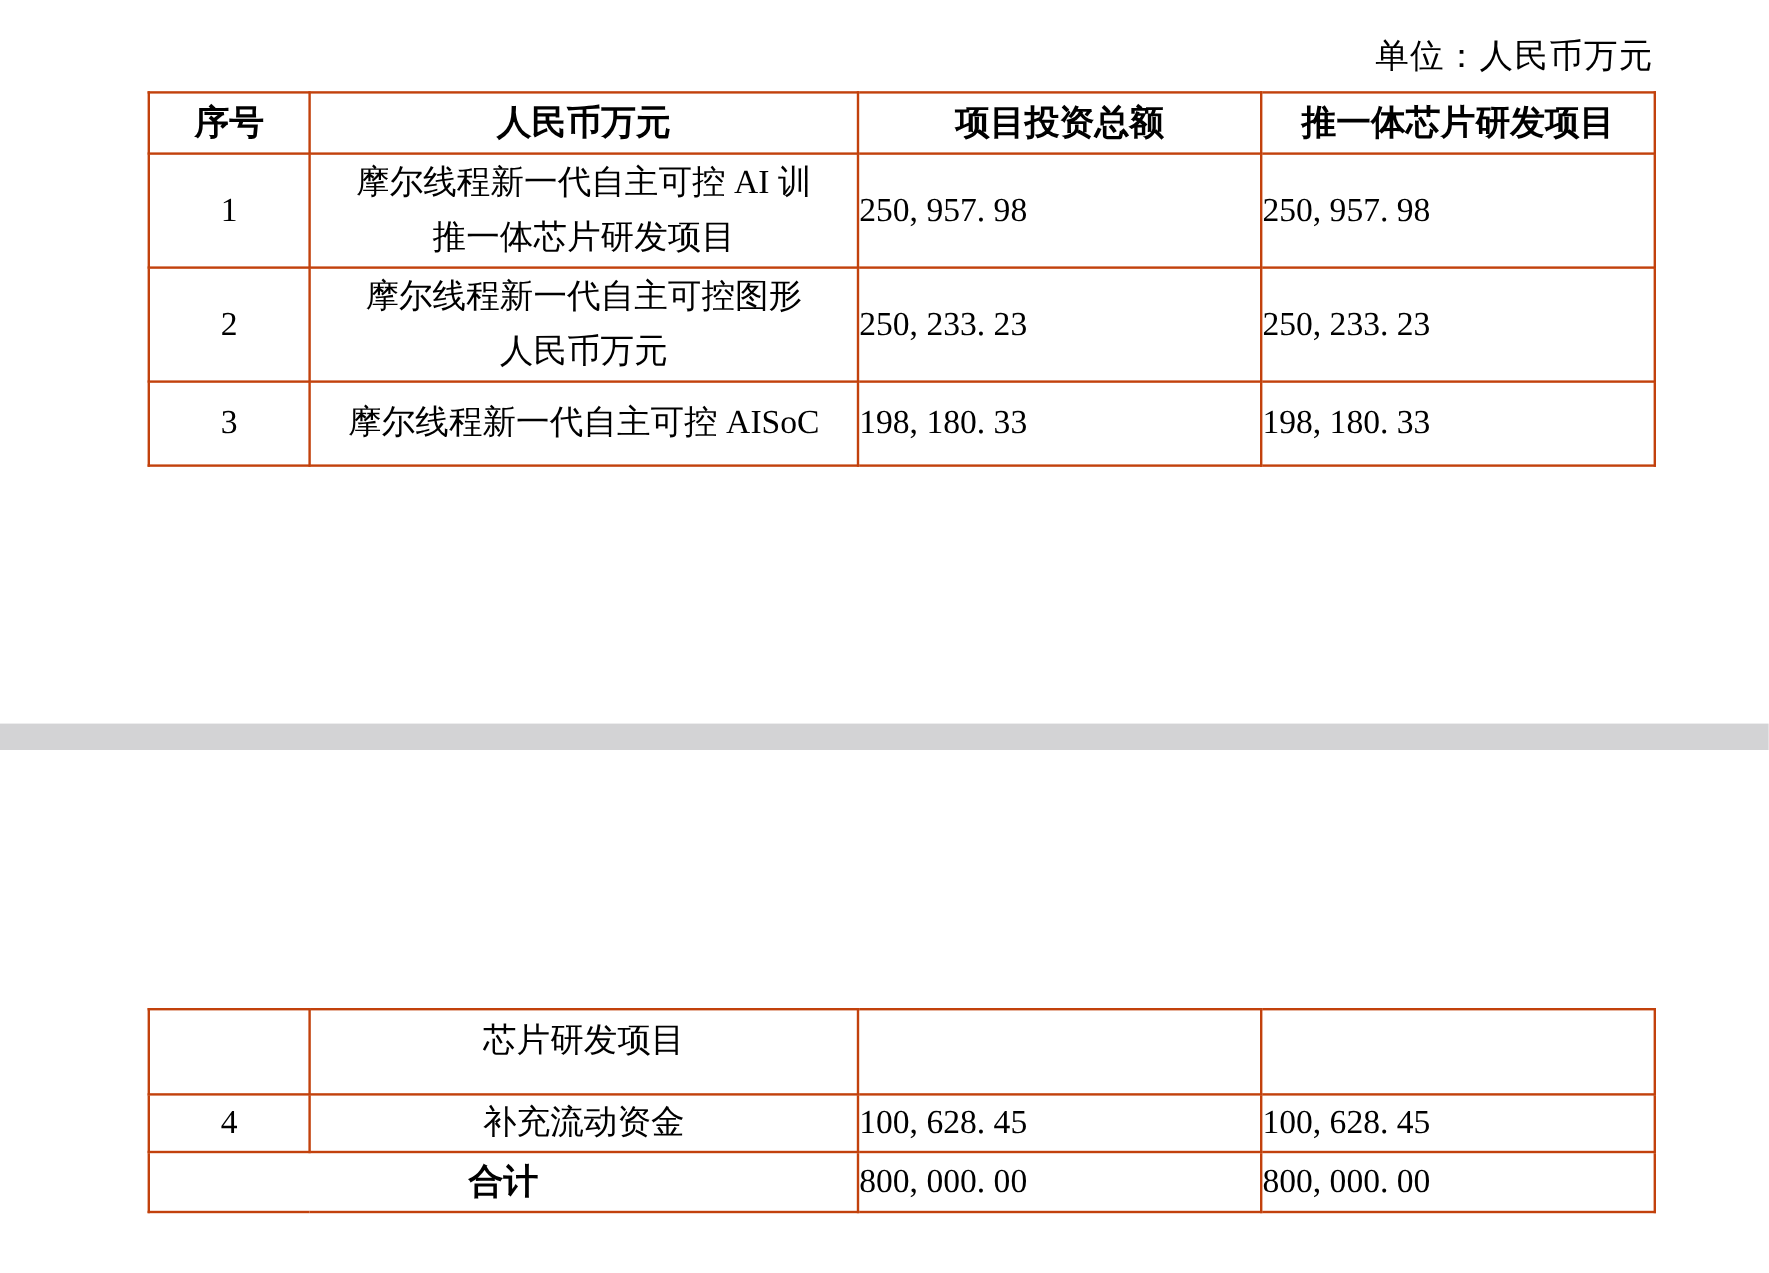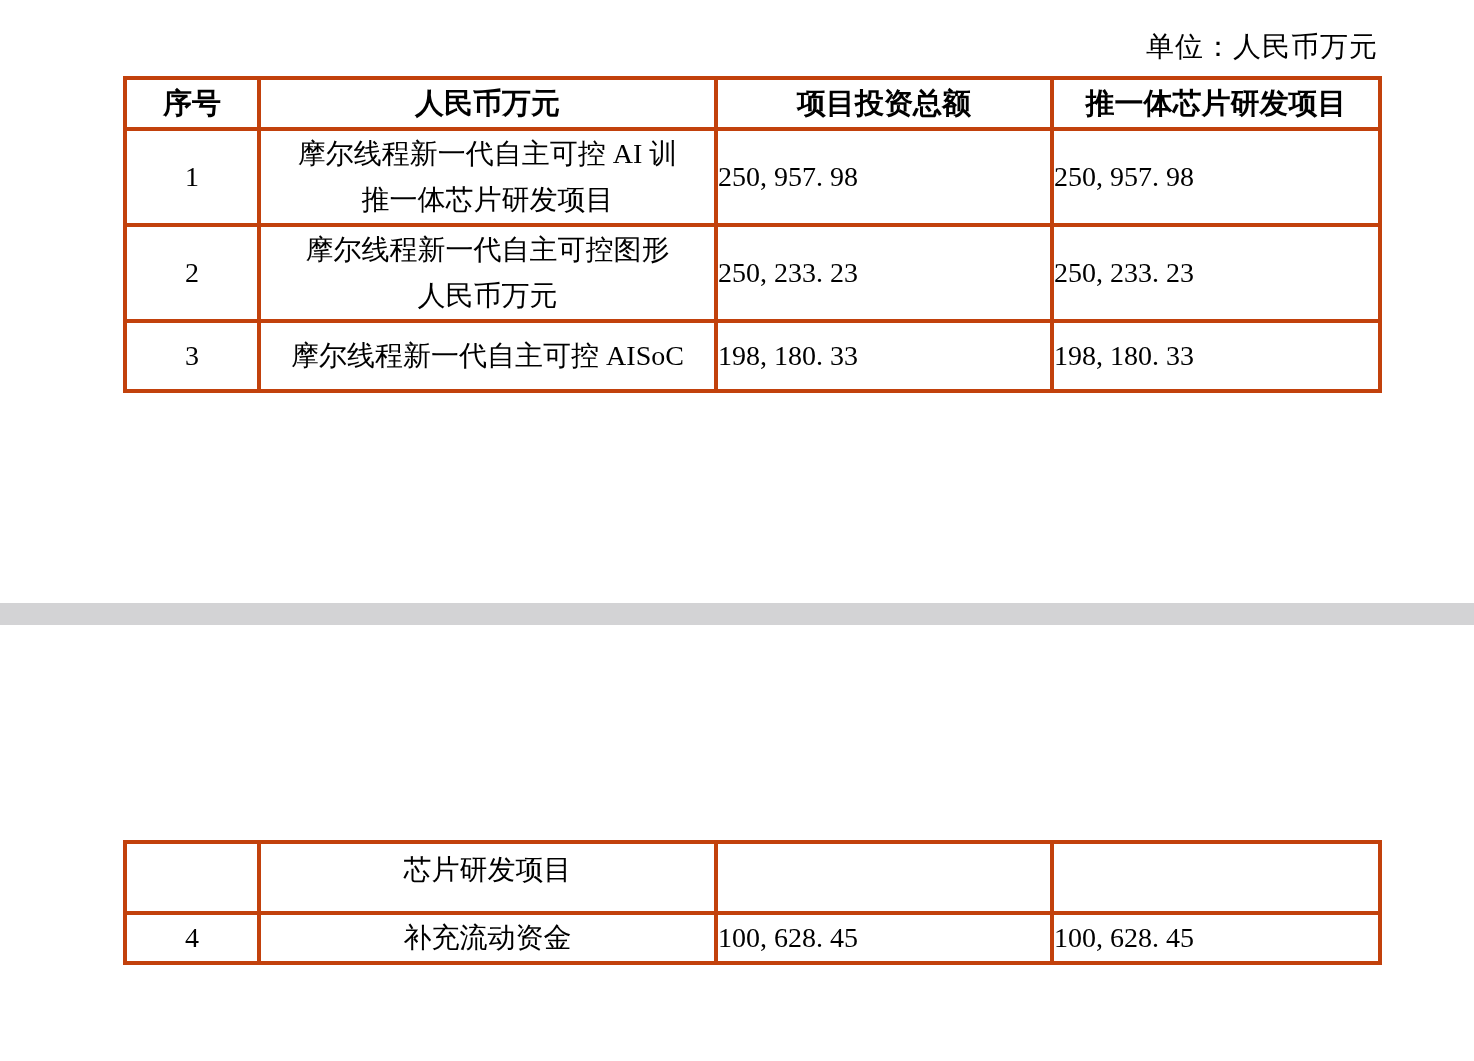--- a/index.html
+++ b/index.html
@@ -29,21 +29,21 @@
   }
   table.tbl {
     position: absolute;
     left: 123px;
     border-collapse: collapse;
     table-layout: fixed;
     width: 1255px;
     font-size: 28px;
   }
   table.tbl td, table.tbl th {
-    border: 4px solid #c2410c;
+    border: 2px solid #c2410c;
     padding: 0;
     overflow: hidden;
   }
   table.upper { top: 76px; }
   table.lower { top: 840px; }
   th.hdr {
     font-size: 29px;
     font-weight: 700;
     text-align: center;
     vertical-align: middle;
@@ -144,16 +144,21 @@
         <td class="c-name top">芯片研发项目</td>
         <td class="c-amt"></td>
         <td class="c-amt"></td>
       </tr>
       <tr style="height:46px">
         <td class="c-no">4</td>
         <td class="c-name">补充流动资金</td>
         <td class="c-amt">100, 628. 45</td>
         <td class="c-amt">100, 628. 45</td>
       </tr>
+      <tr style="height:50px">
+        <td class="c-total-label" colspan="2">合计</td>
+        <td class="c-amt">800, 000. 00</td>
+        <td class="c-amt">800, 000. 00</td>
+      </tr>
     </tbody>
   </table>
 
 </div>
 
 </body></html>

